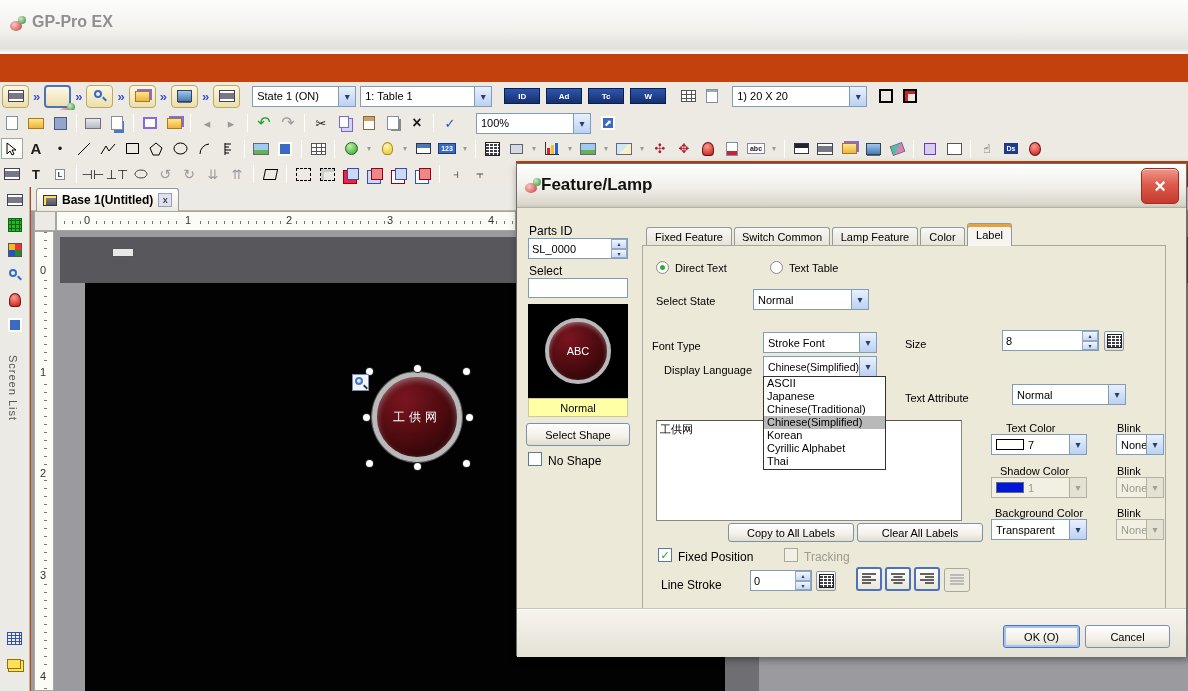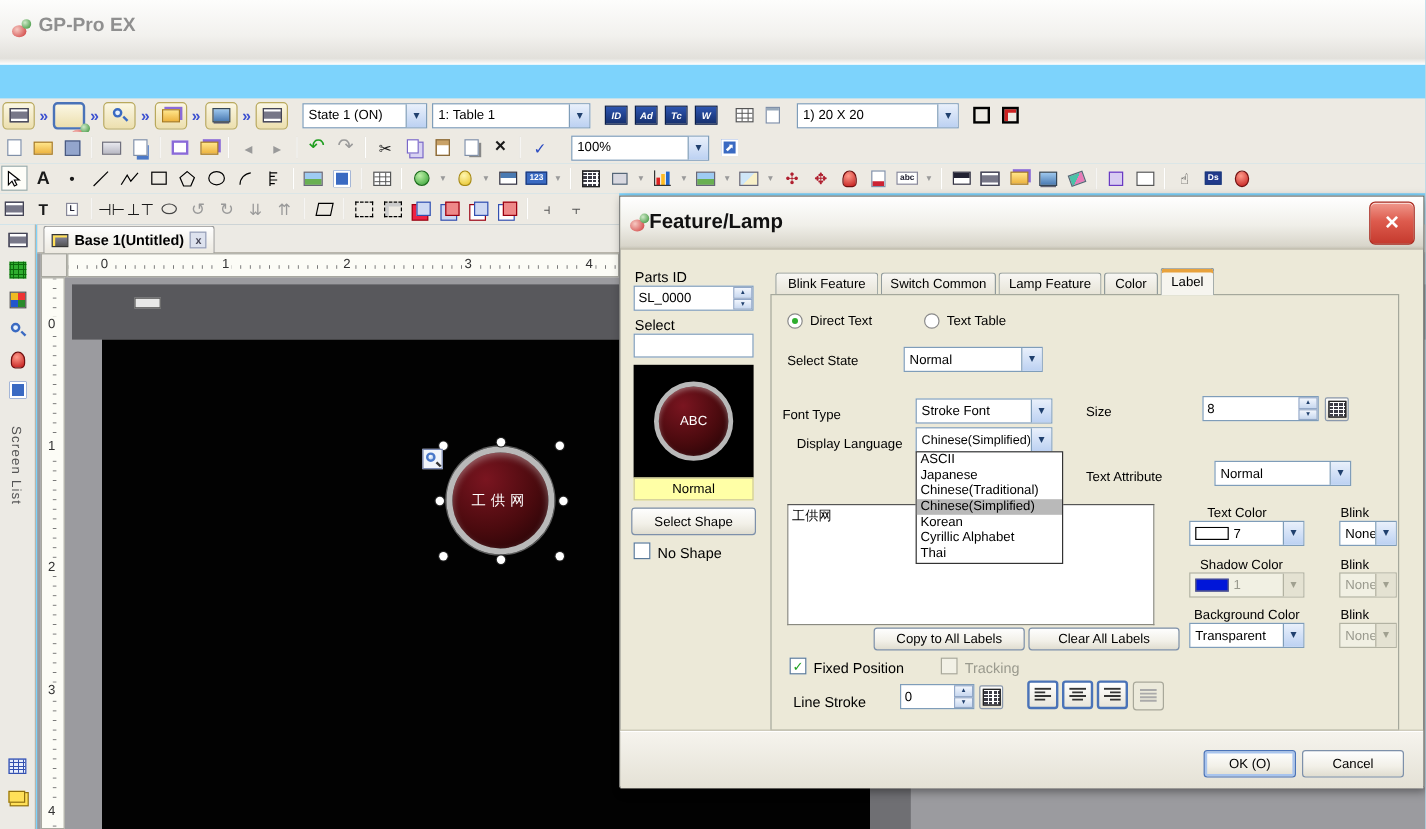--- a/index.html
+++ b/index.html
@@ -1,18 +1,18 @@
 <!DOCTYPE html>
 <html><head>
 <meta charset="utf-8">
 <style>
   * { margin:0; padding:0; box-sizing:border-box; }
   html,body { width:1188px; height:691px; overflow:hidden; }
   body { font-family:"Liberation Sans","DejaVu Sans",sans-serif; font-size:11px; color:#000; }
-  #app { position:relative; width:1188px; height:691px; background:#7dd3fc; overflow:hidden; }
+  #app { position:relative; width:1188px; height:691px; background:#c2410c; overflow:hidden; }
 
   
   .titlebar { position:absolute; left:0; top:0; width:1188px; height:54px;
     background:linear-gradient(180deg,#fdfdfc 0%,#f2f1ee 55%,#e2e0db 90%,#fff 100%); }
   .title-text { position:absolute; left:32px; top:13px; font-size:16px; font-weight:bold; color:#8f8f8f; }
   .app-icon { position:absolute; left:9px; top:15px; width:18px; height:18px; }
   .app-icon i { position:absolute; border-radius:50%; }
   .app-icon .a { left:1px; top:6px; width:12px; height:10px; background:radial-gradient(circle at 35% 35%,#f6c9c2,#c33); }
   .app-icon .b { left:9px; top:1px; width:8px; height:8px; background:radial-gradient(circle at 35% 35%,#cfe9c8,#2a8a2a); }
   .menubar { position:absolute; left:0; top:54px; width:1188px; height:26px; background:#f2f0ec;
@@ -30,22 +30,22 @@
   .g { font-size:13px; line-height:1; }
   .gray { color:#9a9a9a; } .green { color:#1f9e1f; } .blk { color:#1a1a1a; }
   .navbtn { width:27px; height:23px; border:1px solid #b9a95c; border-radius:4px; margin:0 2px;
     background:linear-gradient(180deg,#fbf7e4,#ecdfae); display:inline-flex; align-items:center; justify-content:center; flex:none; }
   .navbtn.sel { border:2px solid #4a73b8; }
   .chev { color:#3c50d0; font-weight:bold; font-size:13px; margin:0 2px; }
   .xpdd { height:21px; background:#fff; border:1px solid #7f9db9; display:inline-flex; align-items:center; flex:none; position:relative; }
   .xpdd .dd-t { flex:1; padding:0 4px; font-size:11px; white-space:nowrap; overflow:hidden; }
   .xpdd .dd-a { width:17px; height:100%; border-left:1px solid #7f9db9;
     background:linear-gradient(180deg,#e9f0fb,#bcd1f2); color:#20406e; display:flex; align-items:center; justify-content:center; font-size:10px; }
-  .badge { width:19px; height:16px; background:linear-gradient(180deg,#2d55b0,#16306e); border:1px solid #0c1f4a;
-    color:#fff; font-size:8px; font-weight:bold; display:inline-flex; align-items:center; justify-content:center; margin:0 3px; flex:none;font-style:italic; }
+  .badge { width:36px; height:16px; background:linear-gradient(180deg,#2d55b0,#16306e); border:1px solid #0c1f4a;
+    color:#fff; font-size:8px; font-weight:bold; display:inline-flex; align-items:center; justify-content:center; margin:0 3px; flex:none; }
   .ic-page { width:12px; height:14px; background:#fff; border:1px solid #8090a8; }
   .ic-folder { width:16px; height:11px; background:linear-gradient(180deg,#ffe58a,#edb33f); border:1px solid #a8791c; }
   .ic-disk { width:13px; height:13px; background:#93a5cc; border:1px solid #4a5a80; }
   .ic-print { width:16px; height:11px; background:linear-gradient(#e8e8ee,#b9b9c4); border:1px solid #70707e; }
   .ic-framep { width:14px; height:12px; border:2px solid #8a6ad8; background:#fff; }
   .ic-folderp { width:15px; height:11px; background:linear-gradient(180deg,#ffe58a,#edb33f); border:1px solid #a8791c; box-shadow:2px -2px 0 #8a6ad8; }
   .ic-copy2 { width:10px; height:12px; background:#fff; border:1px solid #7a68c8; box-shadow:3px 3px 0 #d8d2f2, 3px 3px 0 1px #7a68c8; margin:-3px 0 0 -3px; }
   .ic-clip { width:12px; height:14px; background:#c9a268; border:1px solid #8a6a3a; box-shadow:inset 0 -8px 0 #fff; }
   .ic-rect { width:13px; height:11px; background:transparent; border:1px solid #000; }
   .ic-table { width:15px; height:12px; border:1px solid #555;
@@ -646,21 +646,21 @@
         </div>
     </div>
     <div class="state-strip">
         <span>Normal</span>
       </div>
     <div class="xpbtn" style="left:9px;top:259px;width:104px">Select Shape</div>
     <span class="cb" style="left:11px;top:288px"></span>
     <span class="lbl" style="left:31px;top:290px;font-size:12px">No Shape</span>
     <div class="xpbtn" style="left:19px;top:460px;width:86px">Help (H)</div>
 
-    <div class="tab" style="left:129px;width:86px">Blink Feature</div>
+    <div class="tab" style="left:129px;width:86px">Fixed Feature</div>
     <div class="tab" style="left:217px;width:96px">Switch Common</div>
     <div class="tab" style="left:315px;width:86px">Lamp Feature</div>
     <div class="tab" style="left:403px;width:45px">Color</div>
     <div class="tab active" style="left:450px;width:45px">Label</div>
     <div class="tab-panel"></div>
 
     <span class="radio sel" style="left:139px;top:97px"></span>
     <span class="lbl" style="left:158px;top:98px">Direct Text</span>
     <span class="radio" style="left:253px;top:97px"></span>
     <span class="lbl" style="left:272px;top:98px">Text Table</span>

